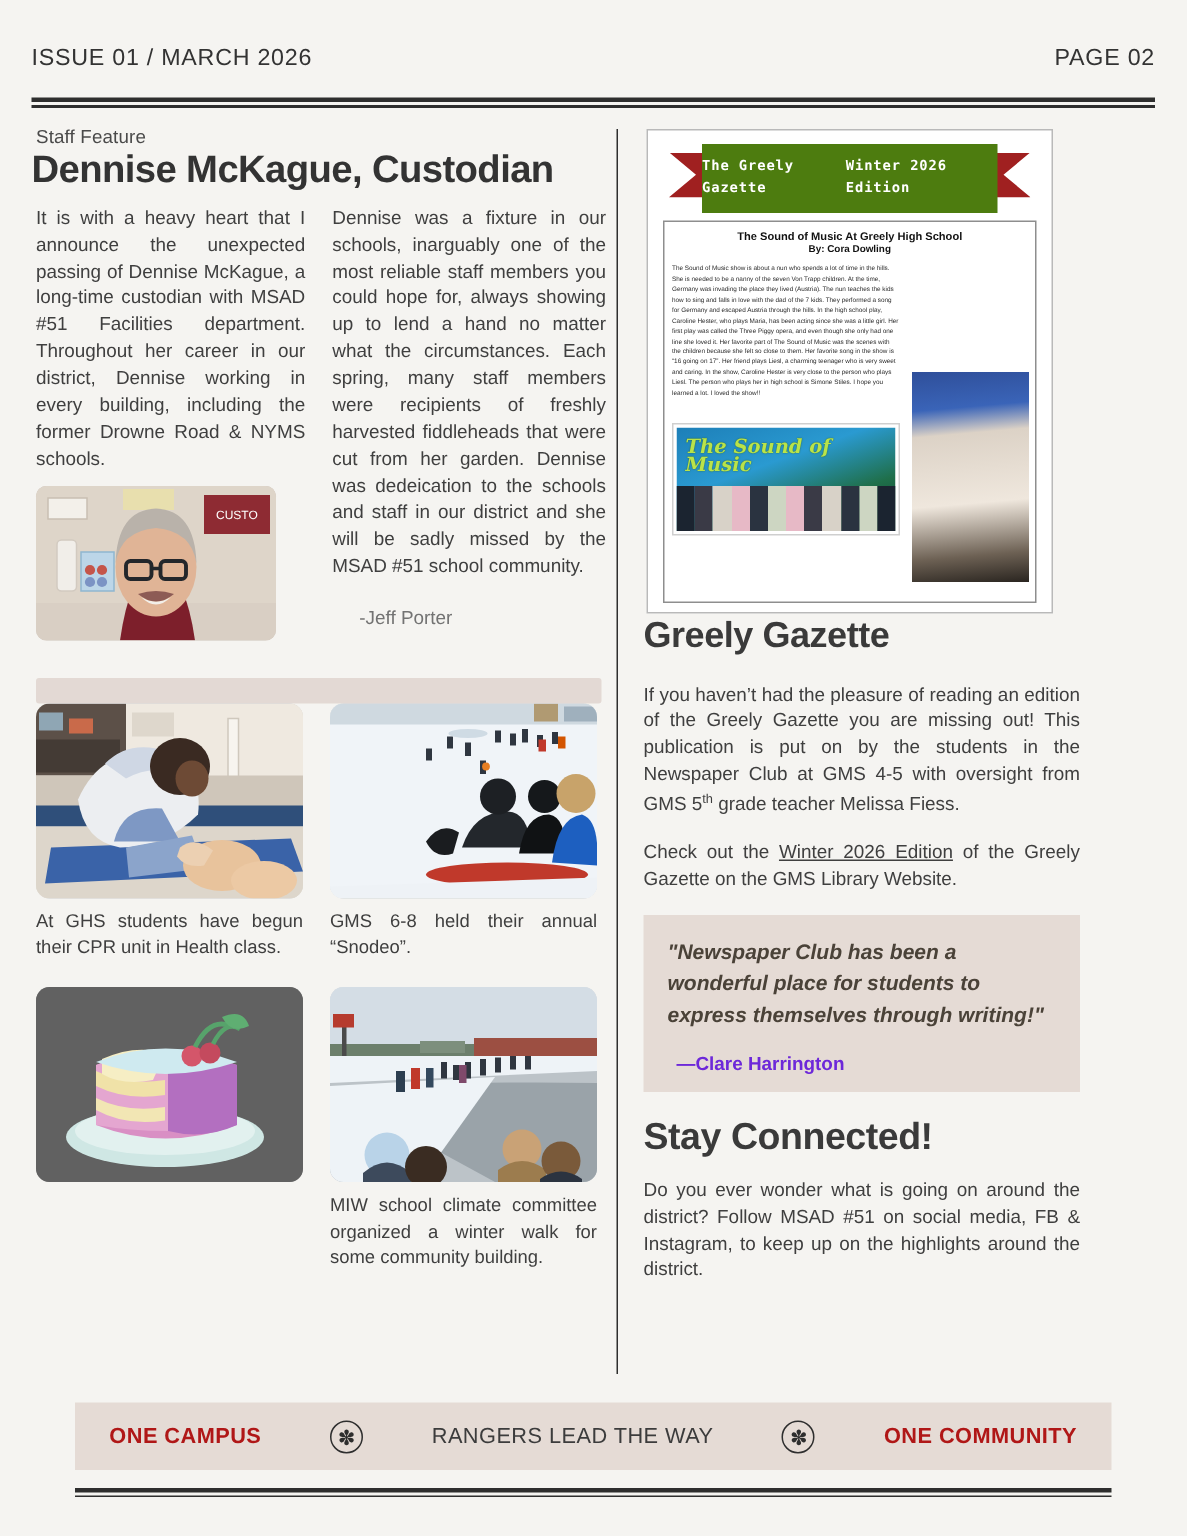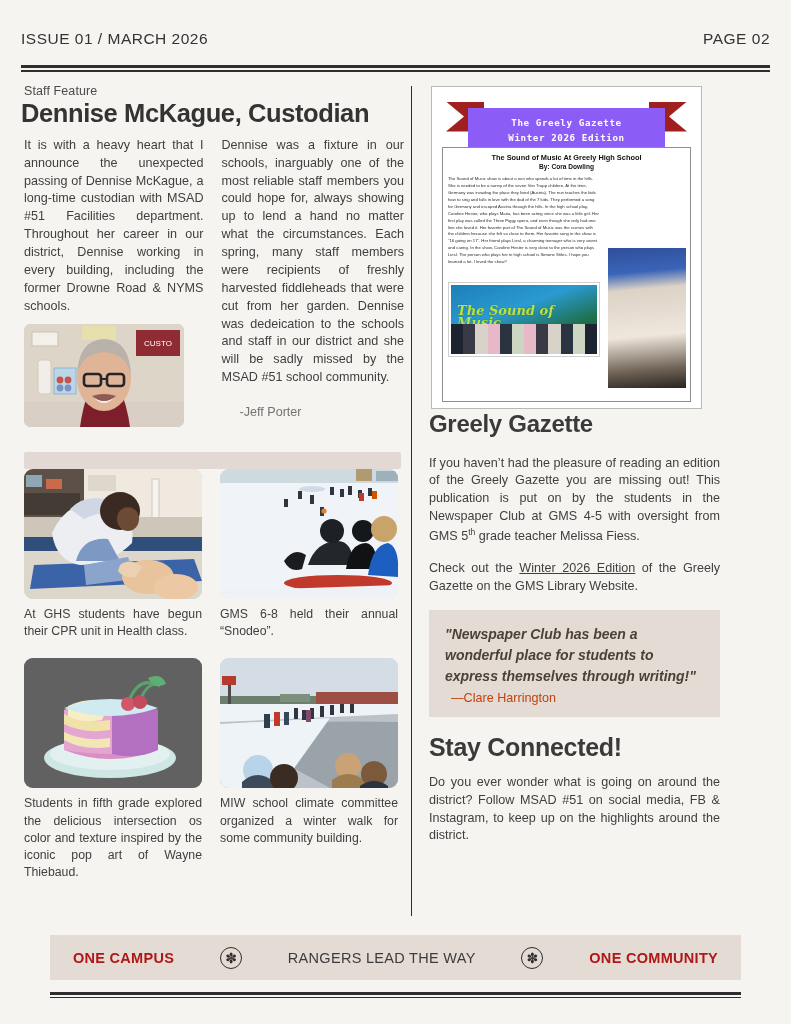--- a/index.html
+++ b/index.html
@@ -82,22 +82,22 @@
     border: 1px solid #b9b9b9; margin: 2px 0 0 2px;
     position: relative; overflow: hidden; padding: 6px;
   }
   .banner-wrap { position: relative; height: 47px; margin: 3px 4px 0 4px; }
   .banner-tail {
     position: absolute; top: 6px; width: 38px; height: 30px; background: #a02020;
   }
   .banner-tail.l { left: 4px; clip-path: polygon(0 0,100% 0,100% 100%,0 100%,18px 50%); }
   .banner-tail.r { right: 4px; clip-path: polygon(0 0,100% 0, calc(100% - 18px) 50%,100% 100%,0 100%); }
   .banner-main {
-    position: absolute; left: 26px; right: 26px; top: 12px; height: 46px;
-    background: #8b5cf6; display:flex; flex-direction:column;
+    position: absolute; left: 26px; right: 26px; top: 0; height: 46px;
+    background: #4d7c0f; display:flex; flex-direction:row;
     align-items:center; justify-content:center; color:#fff;
     font-family: "DejaVu Sans Mono", monospace; font-size: 9.2px;
     letter-spacing: .6px; line-height: 1.55; font-weight: 700;
   }
   .scan-article {
     border: 1px solid #8e8e8e; margin: 4px 4px 0 4px; padding: 5px 5px 4px 5px;
     background: #fff; height: 255px; overflow: hidden; position: relative;
   }
   .scan-h { font-size: 7.4px; font-weight: 700; color: #111; text-align:center; line-height:1.35; }
   .scan-by { font-size: 6.6px; font-weight: 700; color: #111; text-align:center; margin-top:1px;}
@@ -105,40 +105,40 @@
     font-size: 4.25px; line-height: 1.62; color: #2b2b2b; margin-top: 6px;
     text-align: left; width: 152px;
   }
   .scan-photo-som {
     position: absolute; left: 6px; top: 135px; width: 150px; height: 73px;
     border: 2px solid #fff; outline: 1px solid #cfcfcf;
     background: linear-gradient(160deg,#1d7fb8 0%, #2a9ad1 38%, #1f6f4a 70%, #123f2c 100%);
     overflow:hidden;
   }
   .som-text {
-    position:absolute; left:6px; top:20px; color:#b9e34a; font-style: italic;
+    position:absolute; left:6px; top:8px; color:#b9e34a; font-style: italic;
     font-weight:700; font-size: 13px; line-height: .95;
     font-family: "DejaVu Serif", serif; text-shadow: 0 0 1px #2a5c18;
   }
   .som-cast { position:absolute; left:0; bottom:0; width:100%; height:30px; display:flex; }
   .som-cast i { flex:1; }
   .scan-photo-girl {
     position: absolute; right: 4px; top: 100px; width: 78px; height: 140px;
     background: linear-gradient(175deg,#2f4f9a 0%,#3a64b8 18%,#dcd2c6 30%,#efe7dd 62%,#6d6154 86%,#2a2520 100%);
     overflow:hidden;
   }
 
   .quote-box {
     background: #e5dbd5; padding: 14px 14px 12px 16px; margin: 14px 0 0 0;
   }
   .quote-text {
     font-size: 14px; font-weight: 700; font-style: italic; color: #4a4238;
     line-height: 1.5; margin: 0;
   }
-  .quote-author { font-size: 12.6px; color: #c2410c; margin: 4px 0 0 6px; }
+  .quote-author { font-size: 12.6px; color: #6d28d9; margin: 15px 0 0 6px; font-weight: bold; }
 
   .link { text-decoration: underline; color: #3f3f3f; }
   sup { font-size: .68em; vertical-align: super; }
 
   
   .footer-band {
     position: absolute; left: 50px; right: 50px; bottom: 44px;
     height: 45px; background: #e5dbd5;
     display: flex; align-items: center; justify-content: space-around;
   }
@@ -297,21 +297,20 @@
               <path d="M40 74 q20 10 46 6 l0 9 q-26 4 -46 -7Z" fill="#f2e6b4"></path>
               <path d="M44 48 Q66 38 86 44 L78 62 Q58 66 44 58Z" fill="#f6eec4"></path>
               <path d="M40 50 Q86 32 134 50 Q86 66 40 50Z" fill="#cfeaf0"></path>
               <circle cx="104" cy="46" r="7" fill="#d4566a"></circle>
               <circle cx="116" cy="44" r="7" fill="#c44a5e"></circle>
               <path d="M106 40 Q116 20 130 26" stroke="#57a36b" stroke-width="3.2" fill="none"></path>
               <path d="M118 38 Q126 22 136 28" stroke="#57a36b" stroke-width="3" fill="none"></path>
               <path d="M124 20 q14 -6 18 6 q-12 6 -18 -6Z" fill="#5fae72"></path>
             </svg>
           </div>
-          <div class="caption">Students in fifth grade explored the delicious intersection os color and texture inspired by the iconic pop art of Wayne Thiebaud.</div>
         </div>
 
         <div class="photo-cell">
           <div class="photo">
             <svg width="178" height="130" viewBox="0 0 178 130" preserveAspectRatio="none">
               <rect width="178" height="130" fill="#dfe6ec"></rect>
               <rect x="0" y="0" width="178" height="44" fill="#d4dde5"></rect>
               <rect x="0" y="38" width="178" height="10" fill="#6c7f6c"></rect>
               <rect x="96" y="34" width="82" height="12" fill="#9c4f42"></rect>
               <rect x="60" y="36" width="30" height="8" fill="#7d8f7d"></rect>

